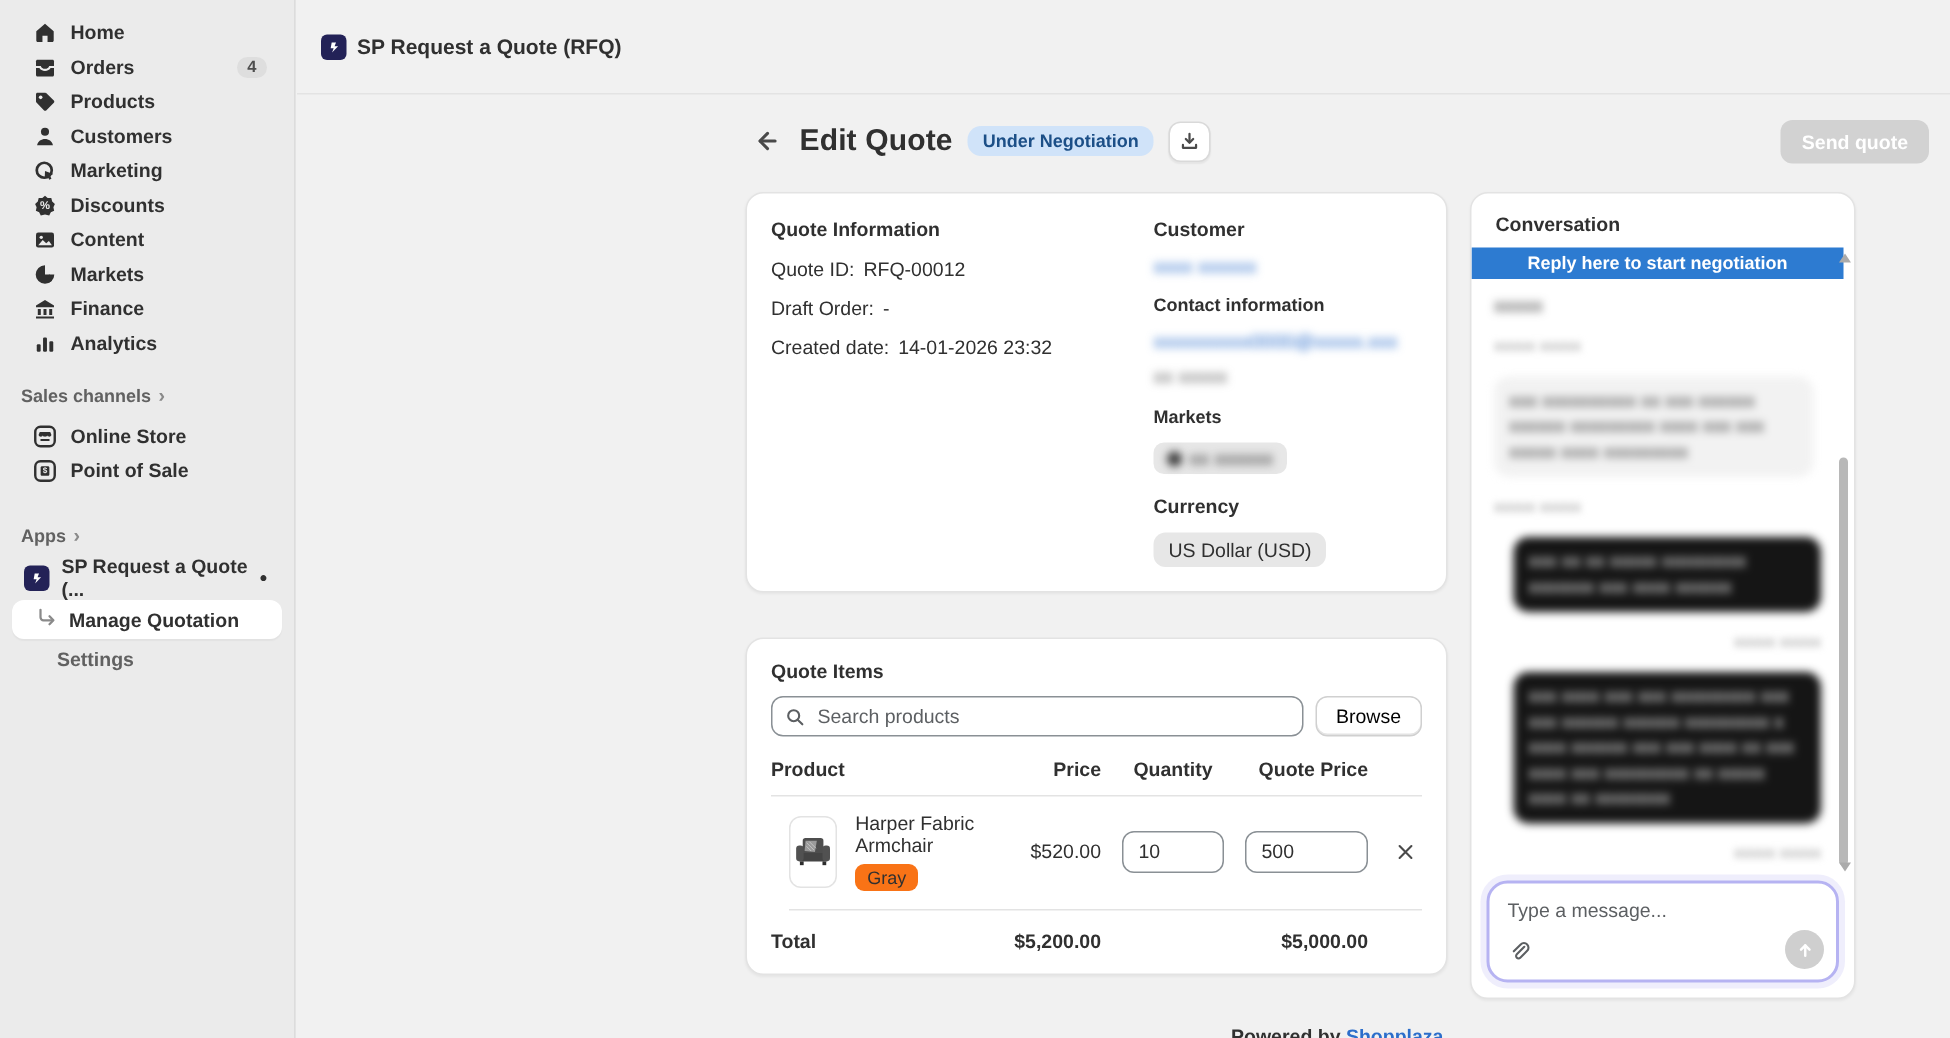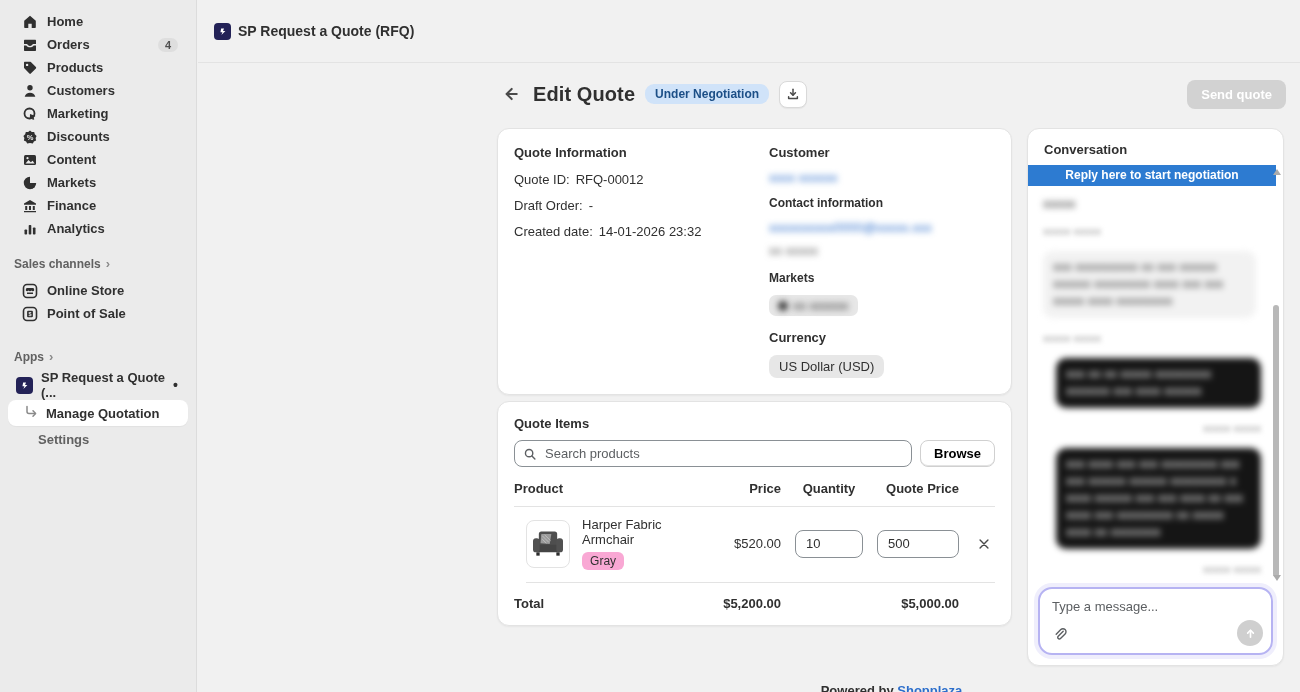--- a/index.html
+++ b/index.html
@@ -29,21 +29,21 @@
   .content-inner { width:789px; margin-left:299px; }
 
   .quote-header { display:flex; align-items:center; margin-top:15px; height:32px; gap:10px; }
   .back-btn { width:26px; height:26px; display:flex; align-items:center; justify-content:center; cursor:pointer; border-radius:6px; }
   .quote-title { font-size:20px; font-weight:750; letter-spacing:.1px; }
   .status-badge { background:#d0e3f9; color:#1c4f87; font-size:12px; font-weight:650; border-radius:9px; padding:3px 10px; }
   .dl-btn { width:28px; height:27px; background:#fff; border:1px solid #d9d9d9; border-radius:8px; display:flex; align-items:center; justify-content:center; cursor:pointer; box-shadow:0 1px 1px rgba(0,0,0,.05); }
   .send-btn { margin-left:auto; background:#d2d2d2; color:#ffffff; font-weight:650; font-size:13px; border:none; border-radius:8px; padding:7px 14px; cursor:not-allowed; }
 
   .cols { display:flex; gap:15px; margin-top:18px; align-items:flex-start; }
-  .main-col { width:515px; display:flex; flex-direction:column; gap:6px; }
+  .main-col { width:468px; display:flex; flex-direction:column; gap:30px; }
   .card { background:#fff; border:1px solid #e3e3e3; border-radius:12px; box-shadow:0 1px 2px rgba(0,0,0,.05); }
 
   
   .info-card { min-height:230px; padding:16px; display:flex; }
   .info-left { width:255px; }
   .card-h { font-size:13px; font-weight:700; margin-bottom:10px; }
   .info-row { margin-bottom:7px; line-height:19px; }
   .info-row .v { margin-left:6px; }
   .cust-right { flex:1; }
   .redact { filter:blur(3px); user-select:none; }
@@ -56,30 +56,30 @@
   .market-dot { width:10px; height:10px; border-radius:50%; background:#3a3a3a; }
   .currency-pill { display:inline-block; background:#e7e7e7; border-radius:8px; padding:4px 10px; font-size:13px; }
 
   
   .items-card { min-height:204px; padding:14px 16px 0 16px; }
   .search-row { display:flex; gap:8px; margin-top:9px; }
   .search-wrap { position:relative; flex:1; }
   .search-wrap svg { position:absolute; left:9px; top:7px; }
   .search-input { width:100%; height:27px; border:1px solid #8a9095; border-radius:8px; padding:0 8px 0 30px; font-size:13px; font-family:inherit; color:#303030; background:#fff; }
   .search-input::placeholder { color:#5c5f62; }
-  .browse-btn { height:27px; background:#fff; border:1px solid #d0d0d0; border-radius:8px; padding:0 13px; font-size:13px; font-weight:700; cursor:pointer; box-shadow:inset 0 -1px 0 #e3e3e3; font-family:inherit; }
+  .browse-btn { height:27px; background:#fff; border:1px solid #d0d0d0; border-radius:8px; padding:0 13px; font-size:13px; font-weight:400; cursor:pointer; box-shadow:inset 0 -1px 0 #e3e3e3; font-family:inherit; }
   .items-grid { display:grid; grid-template-columns:1fr 62px 68px 82px 22px; column-gap:14px; align-items:center; }
   .th-row { padding:14px 0 10px 0; border-bottom:1px solid #e3e3e3; font-weight:650; }
   .t-right { text-align:right; }
   .t-center { text-align:center; }
   .item-row { padding:10px 0 12px 0; border-bottom:1px solid #e3e3e3;margin-left:12px; }
   .prod-cell { display:flex; align-items:center; gap:12px; }
   .thumb { width:48px; height:48px; border:1px solid #e3e3e3; border-radius:8px; background:#fff; display:flex; align-items:center; justify-content:center; overflow:hidden; }
   .prod-name { margin-bottom:5px; }
-  .variant-pill { display:inline-block; background:#f9a8d4; border-radius:6px; padding:2px 8px; font-size:12px; color:#303030; }
+  .variant-pill { display:inline-block; background:#f97316; border-radius:6px; padding:2px 8px; font-size:12px; color:#303030; }
   .qty-input,.qp-input { width:100%; height:28px; border:1px solid #8a9095; border-radius:8px; padding:0 10px; font-size:13px; font-family:inherit; color:#303030; }
   .remove-btn { width:22px; height:22px; border:none; background:none; display:flex; align-items:center; justify-content:center; cursor:pointer; }
   .total-row { padding:13px 0 14px 0; font-weight:700; }
 
   
   .conv-card { width:257px; height:538px; display:flex; flex-direction:column; position:relative; overflow:hidden; }
   .conv-h { font-size:13px; font-weight:700; padding:13px 16px 8px 16px; }
   .conv-banner { background:#2d7bd1; color:#fff; font-size:12px; font-weight:650; text-align:center; padding:3px 0 4px 0; width:calc(100% - 7px); }
   .conv-msgs { flex:1; padding:8px 22px 4px 15px; overflow:hidden; position:relative; }
   .msg-plain { font-size:13px; color:#303030; margin-top:2px; }

